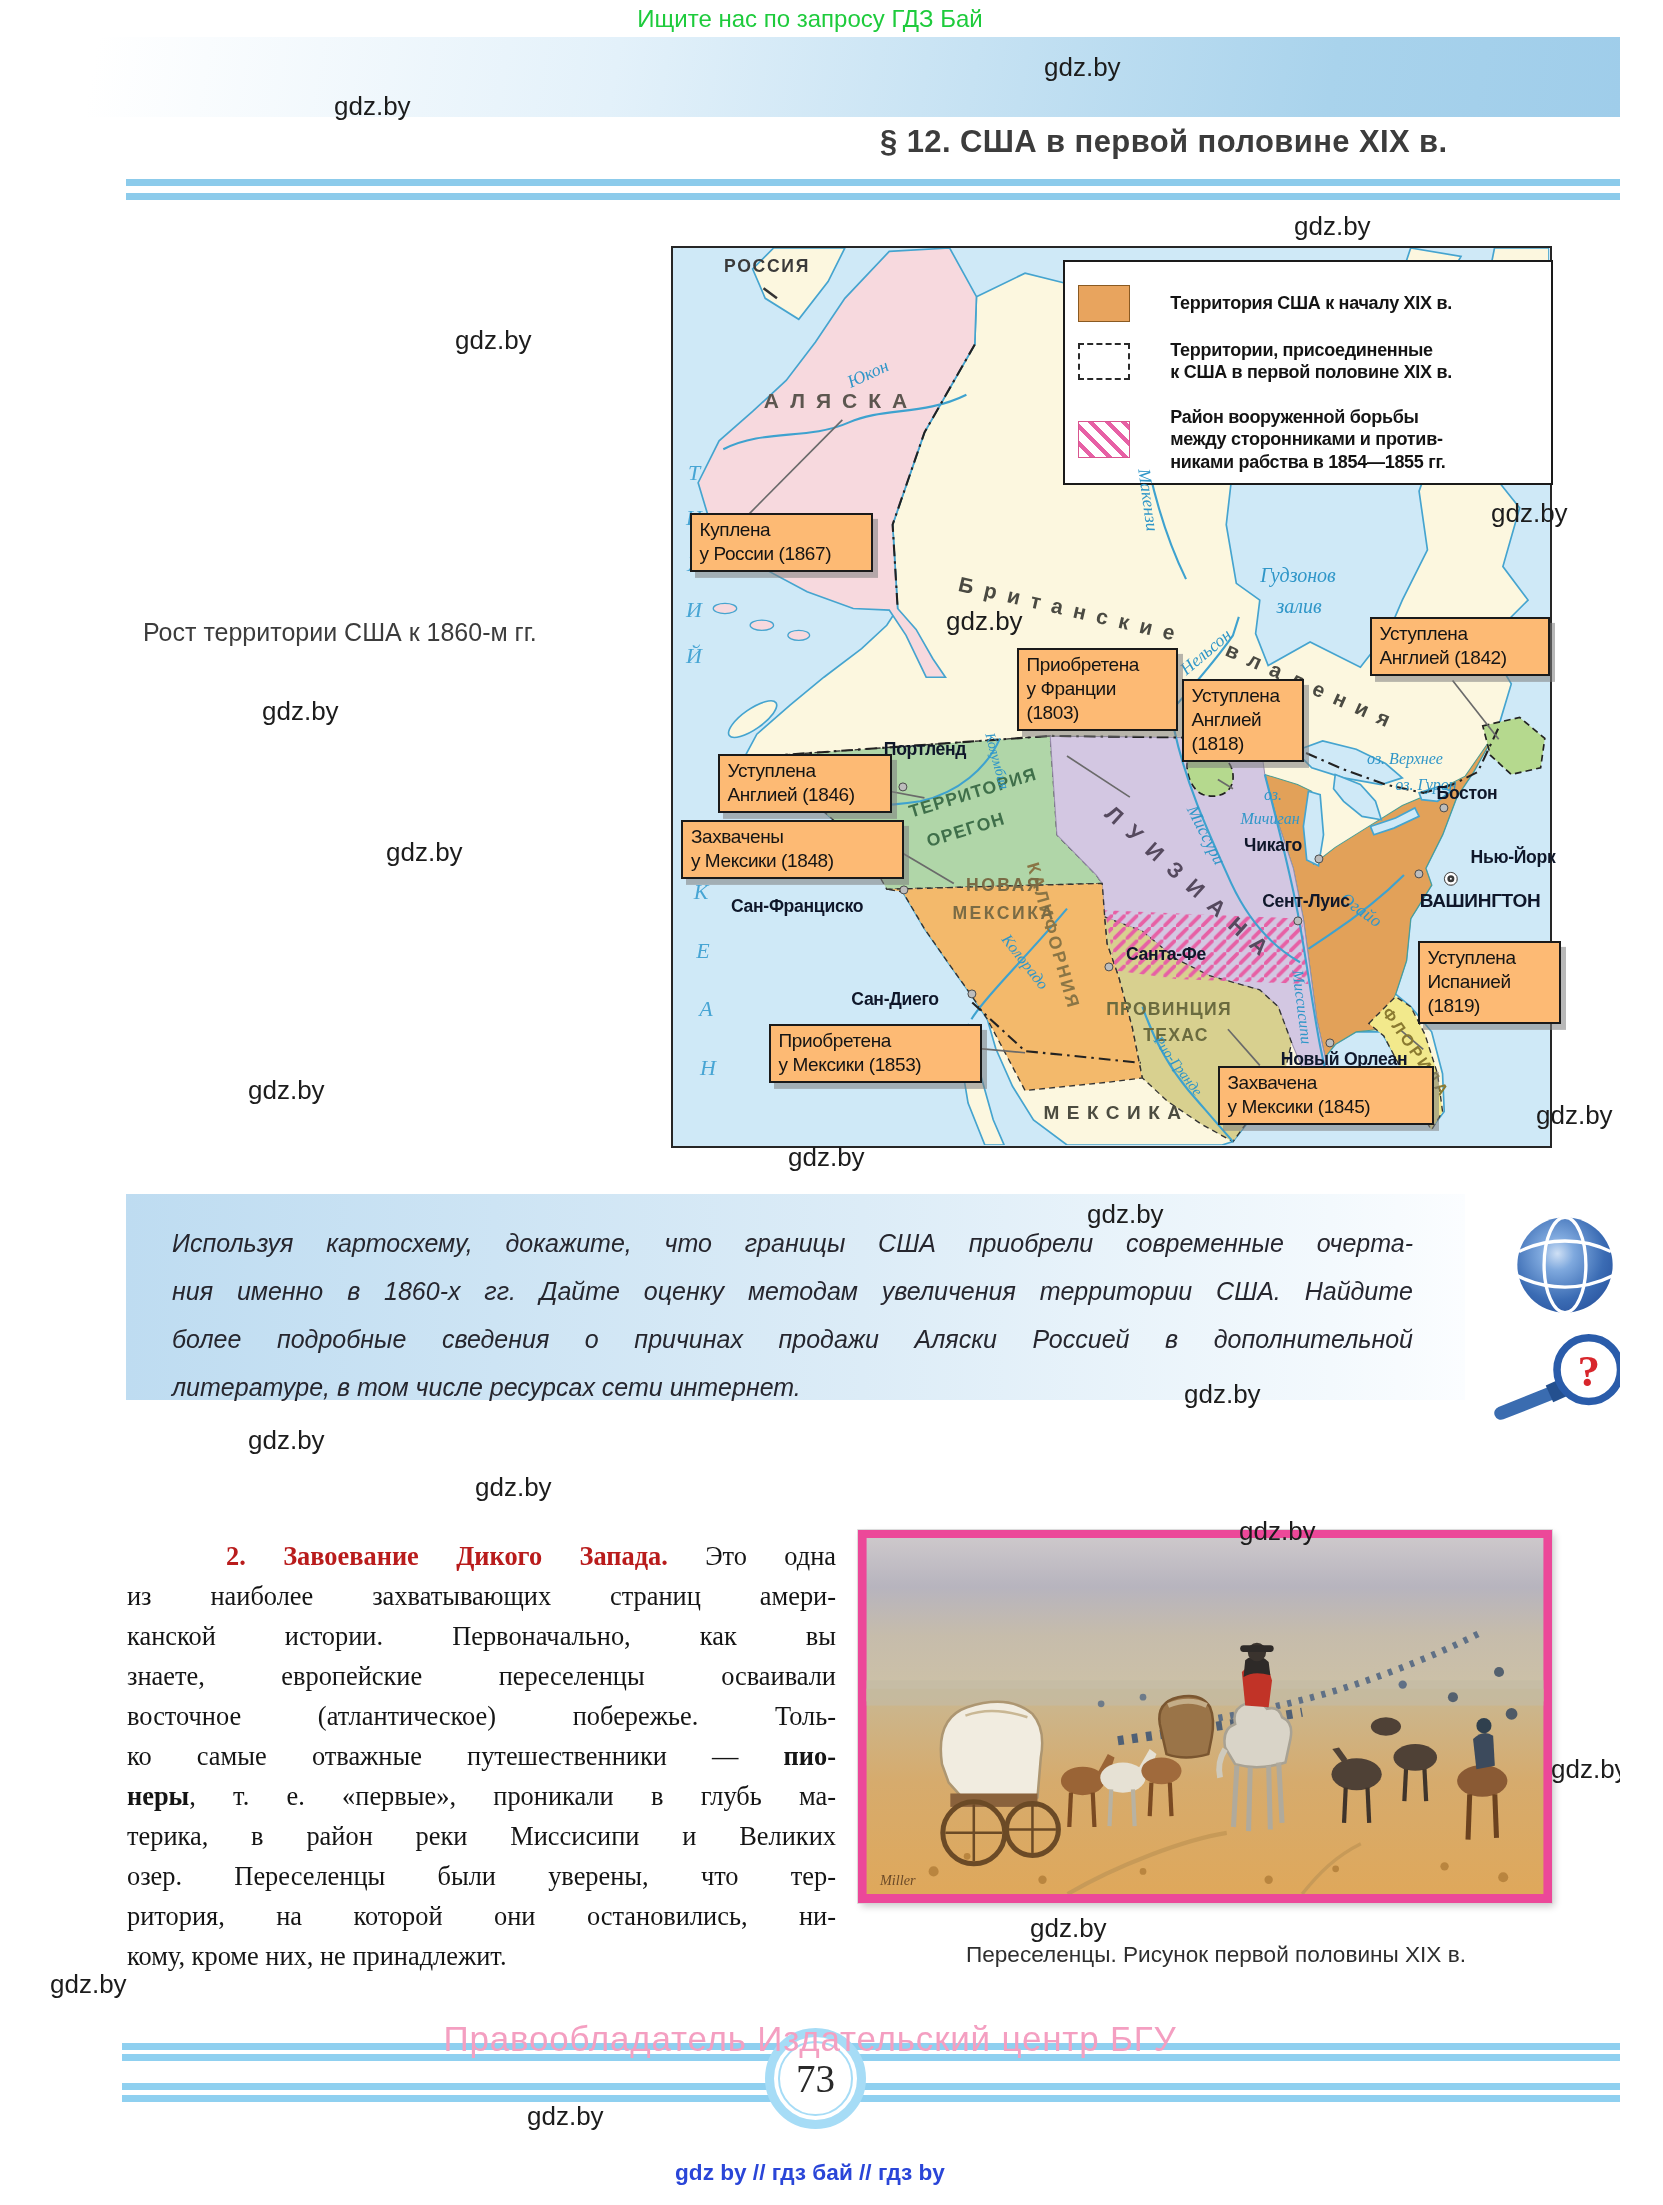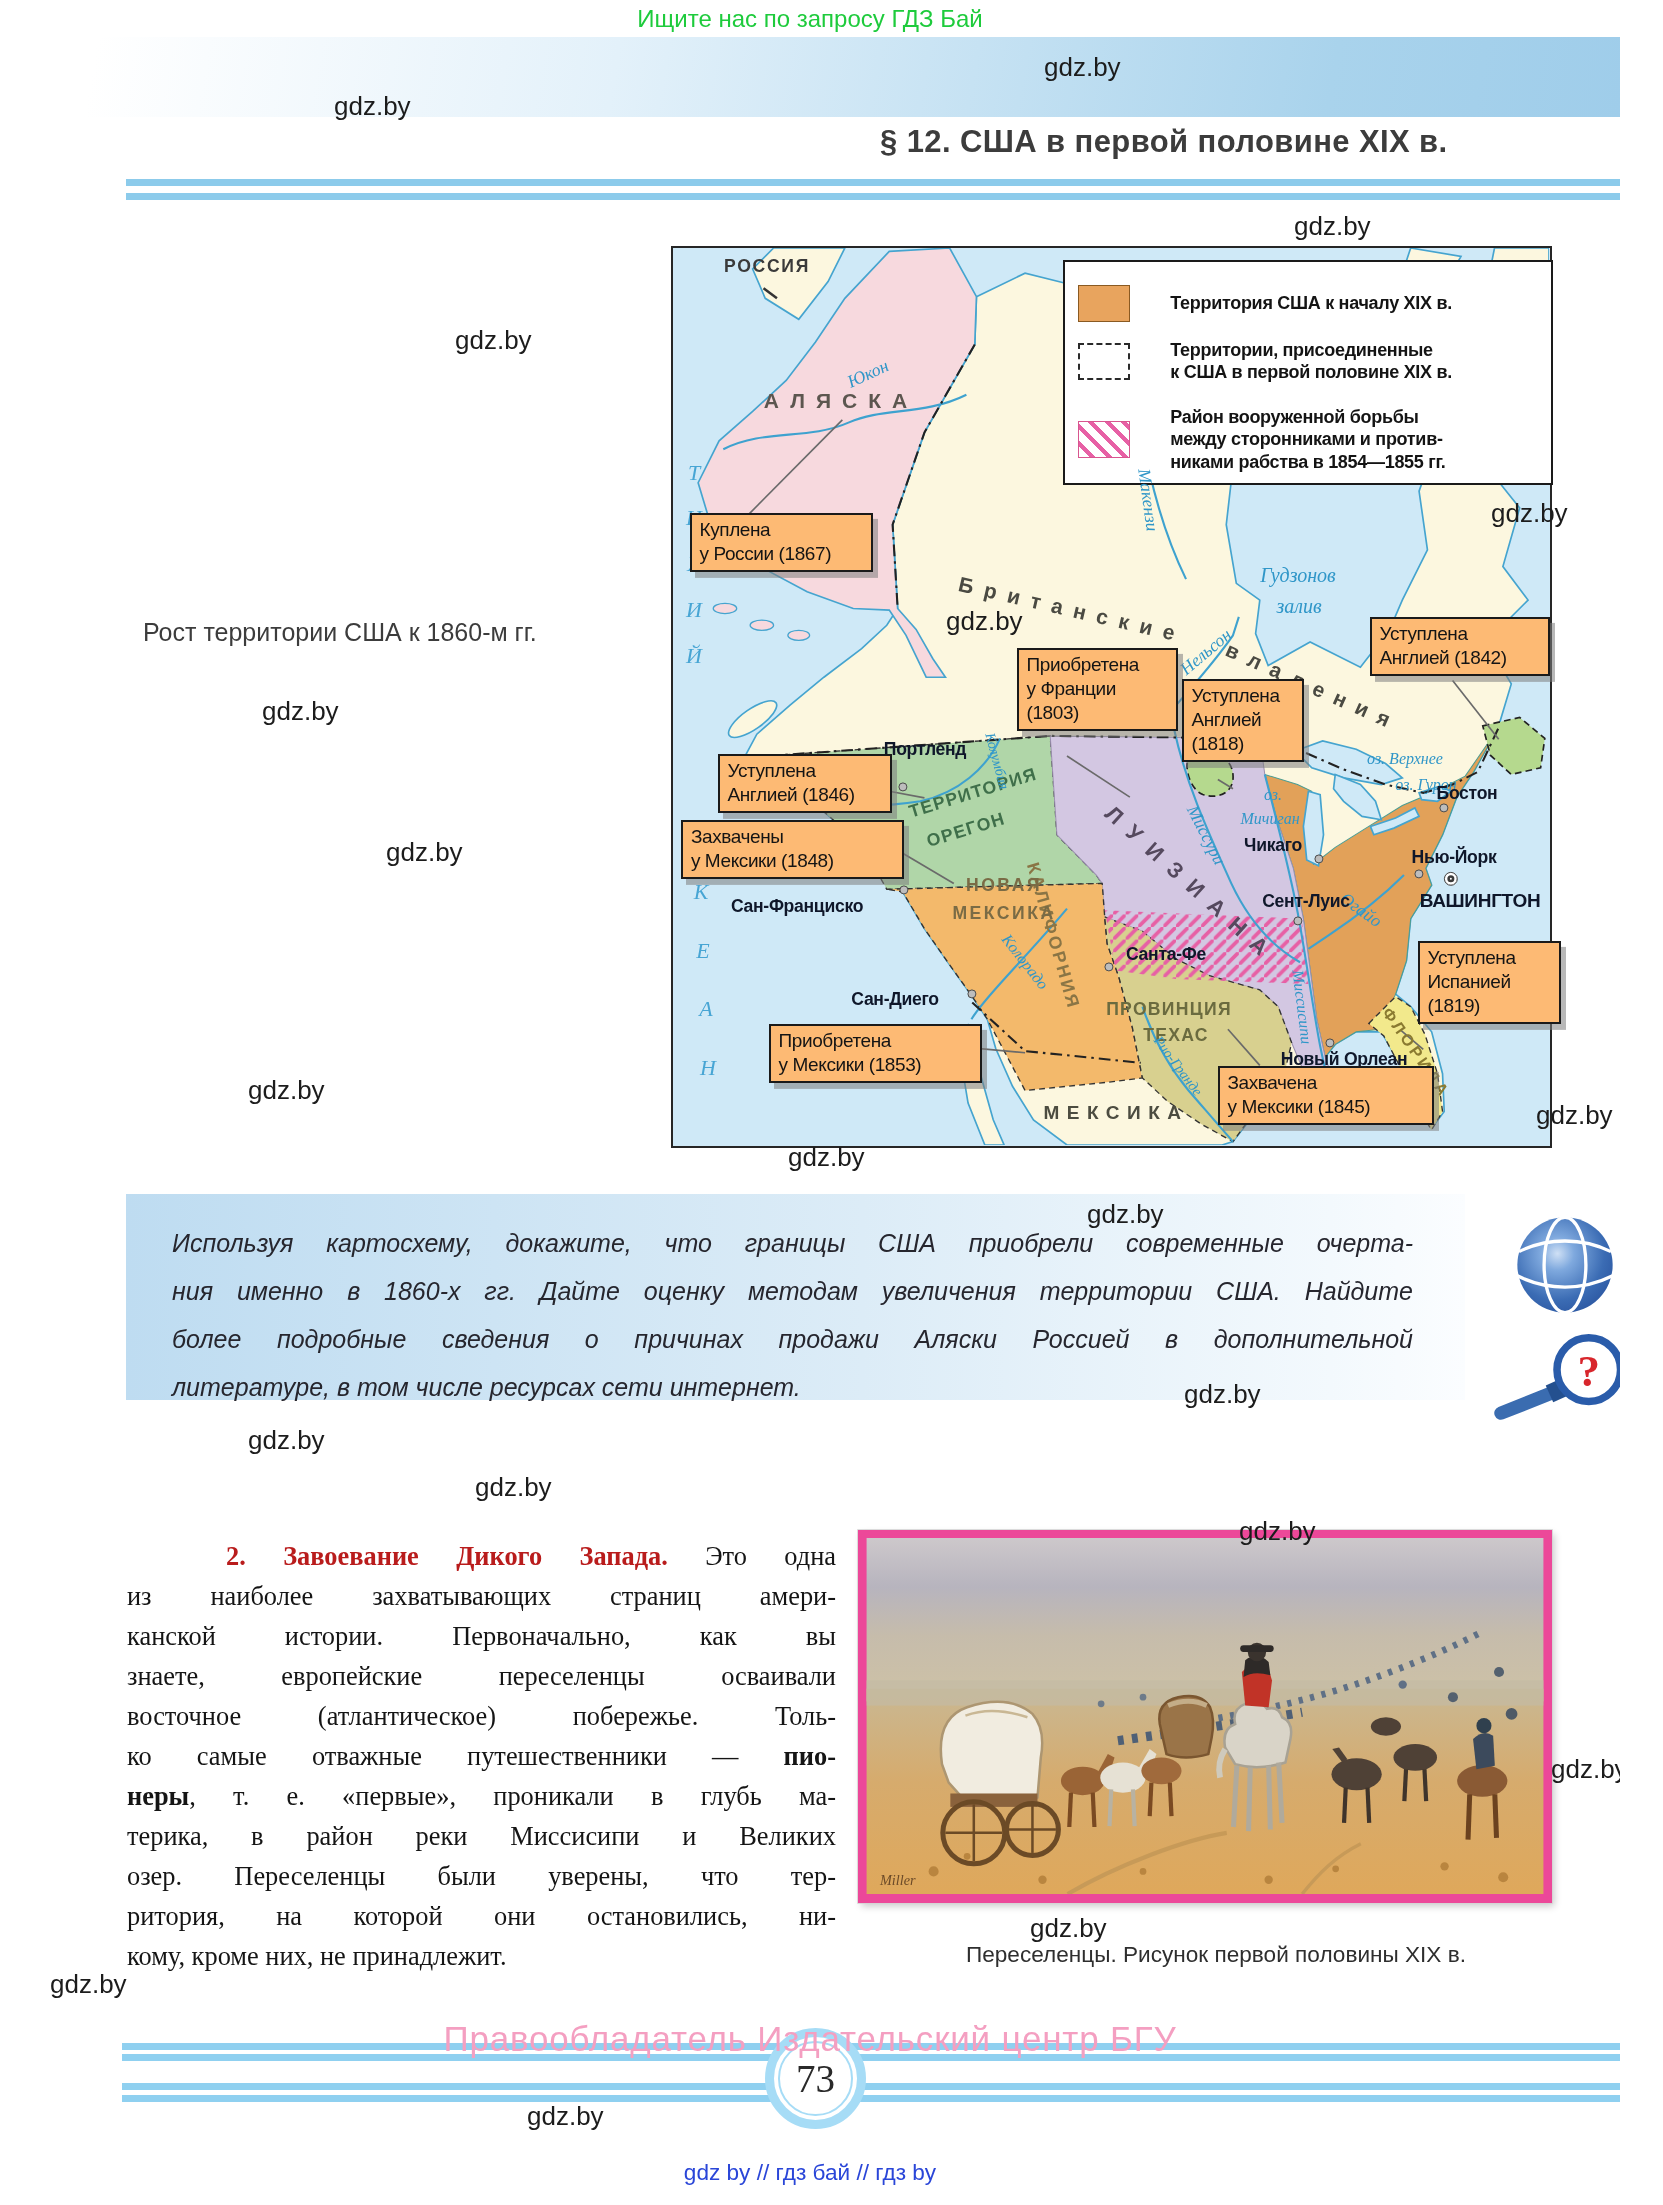--- a/index.html
+++ b/index.html
@@ -74,21 +74,21 @@
   
   .foot-line{position:absolute;left:122px;width:1505px;height:6.7px;background:#8fd0f0;}
   #page-circle{position:absolute;left:765px;top:2028px;width:101px;height:101px;border-radius:50%;
                background:#fff;border:9.2px solid #a6dcf6;box-sizing:border-box;}
   #page-circle .inner{position:absolute;left:4.2px;top:4.2px;right:4.2px;bottom:4.2px;border-radius:50%;
                border:2.1px solid #a6dcf6;display:flex;align-items:center;justify-content:center;
                font-family:"Liberation Serif",serif;font-size:39px;color:#2a2a2a;}
   #footer-copy{position:absolute;left:0;top:2019px;width:100%;text-align:center;
                font-size:35px;color:#f49fc1;letter-spacing:0.8px;}
   #footer-links{position:absolute;left:0;top:2160px;width:100%;text-align:center;
-                font-size:22.6px;font-weight:400;color:#2a46d8;}
+                font-size:22.6px;font-weight:700;color:#2a46d8;}
   
   .wm{position:absolute;font-size:26px;color:#1c1c1c;}
 </style>
 </head>
 <body>
 
 <div id="page">
 
   <div id="promo-top">Ищите нас по запросу ГДЗ Бай</div>
   <div id="header-band"></div>
@@ -262,21 +262,21 @@
         <div class="mlbl city" style="left: 222px; top: 751px;">Сан-Диего</div>
         <div class="dot" style="left: 299px; top: 746px;"></div>
         <div class="mlbl city" style="left: 600px; top: 597px;">Чикаго</div>
         <div class="dot" style="left: 646px; top: 611px;"></div>
         <div class="mlbl city" style="left: 633px; top: 653px;">Сент-Луис</div>
         <div class="dot" style="left: 625px; top: 673px;"></div>
         <div class="mlbl city" style="left: 493px; top: 706px;">Санта-Фе</div>
         <div class="dot" style="left: 436px; top: 719px;"></div>
         <div class="mlbl city" style="left: 794px; top: 545px;">Бостон</div>
         <div class="dot" style="left: 771px; top: 560px;"></div>
-        <div class="mlbl city" style="left: 781px; top: 609px;">Нью-Йорк</div>
+        <div class="mlbl city" style="left: 840px; top: 609px;">Нью-Йорк</div>
         <div class="dot" style="left: 746px; top: 626px;"></div>
         <div class="mlbl city capital" style="left: 807px; top: 653px;">ВАШИНГТОН</div>
         <div class="dot cap" style="left: 778px; top: 631px;"></div>
         <div class="mlbl city" style="left: 671px; top: 811px;">Новый Орлеан</div>
         <div class="dot" style="left: 657px; top: 795px;"></div>
         <div class="callout" style="left: 17px; top: 265px; width: 183px;">
           <div>Куплена</div>
           <div>у России (1867)</div>
         </div>
         <div class="callout" style="left: 697px; top: 369px; width: 180px;">

